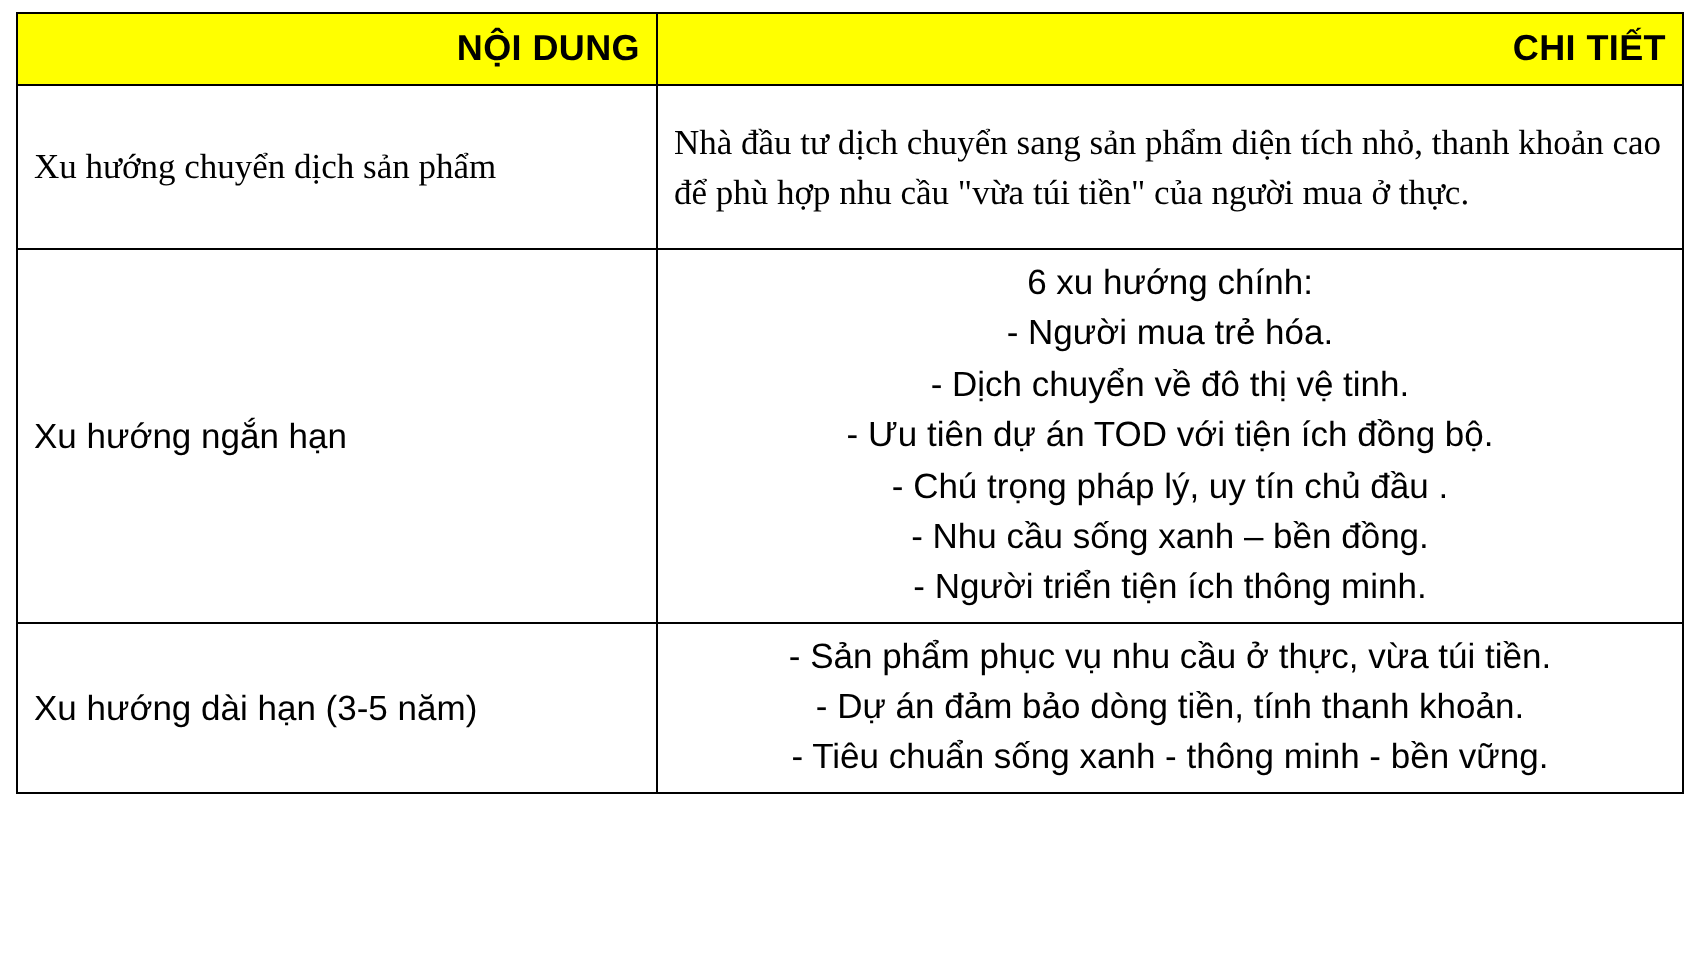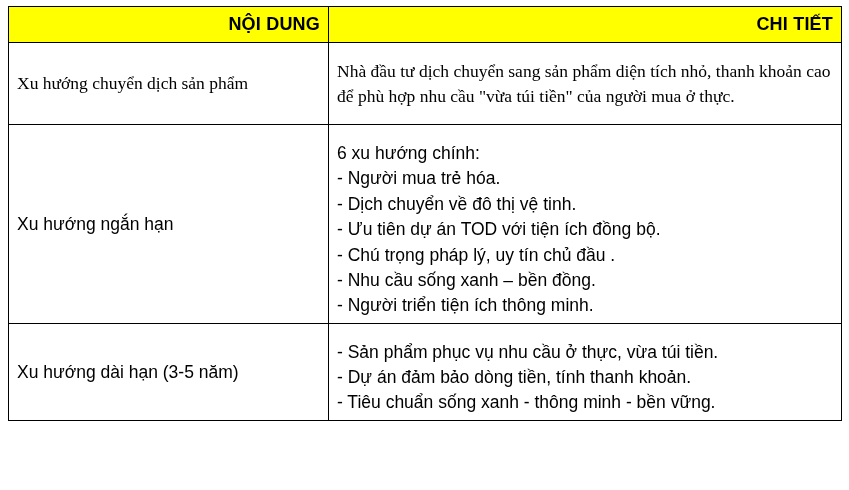--- a/index.html
+++ b/index.html
@@ -60,22 +60,23 @@
   
   tr.row-0 td { height: 58px; }
   tr.row-1 td { height: 82px; font-family: Liberation Serif, serif; }
   tr.row-2 td { height: 58px; }
   tr.row-3 td { height: 172px; }
   tr.row-4 td { height: 82px; }
 
   tr.row-3 td.detail-cell,
   tr.row-4 td.detail-cell {
     vertical-align: middle;
-    padding-top: 16px;
+    padding-top: 4px;
     padding-bottom: 4px;
+    text-align: center;
   }
   tr.row-3 td.detail-cell .detail-line,
   tr.row-4 td.detail-cell .detail-line {
     line-height: 1.45;
   }
 </style>
 </head>
 <body>
 
 <div class="table-wrap">

